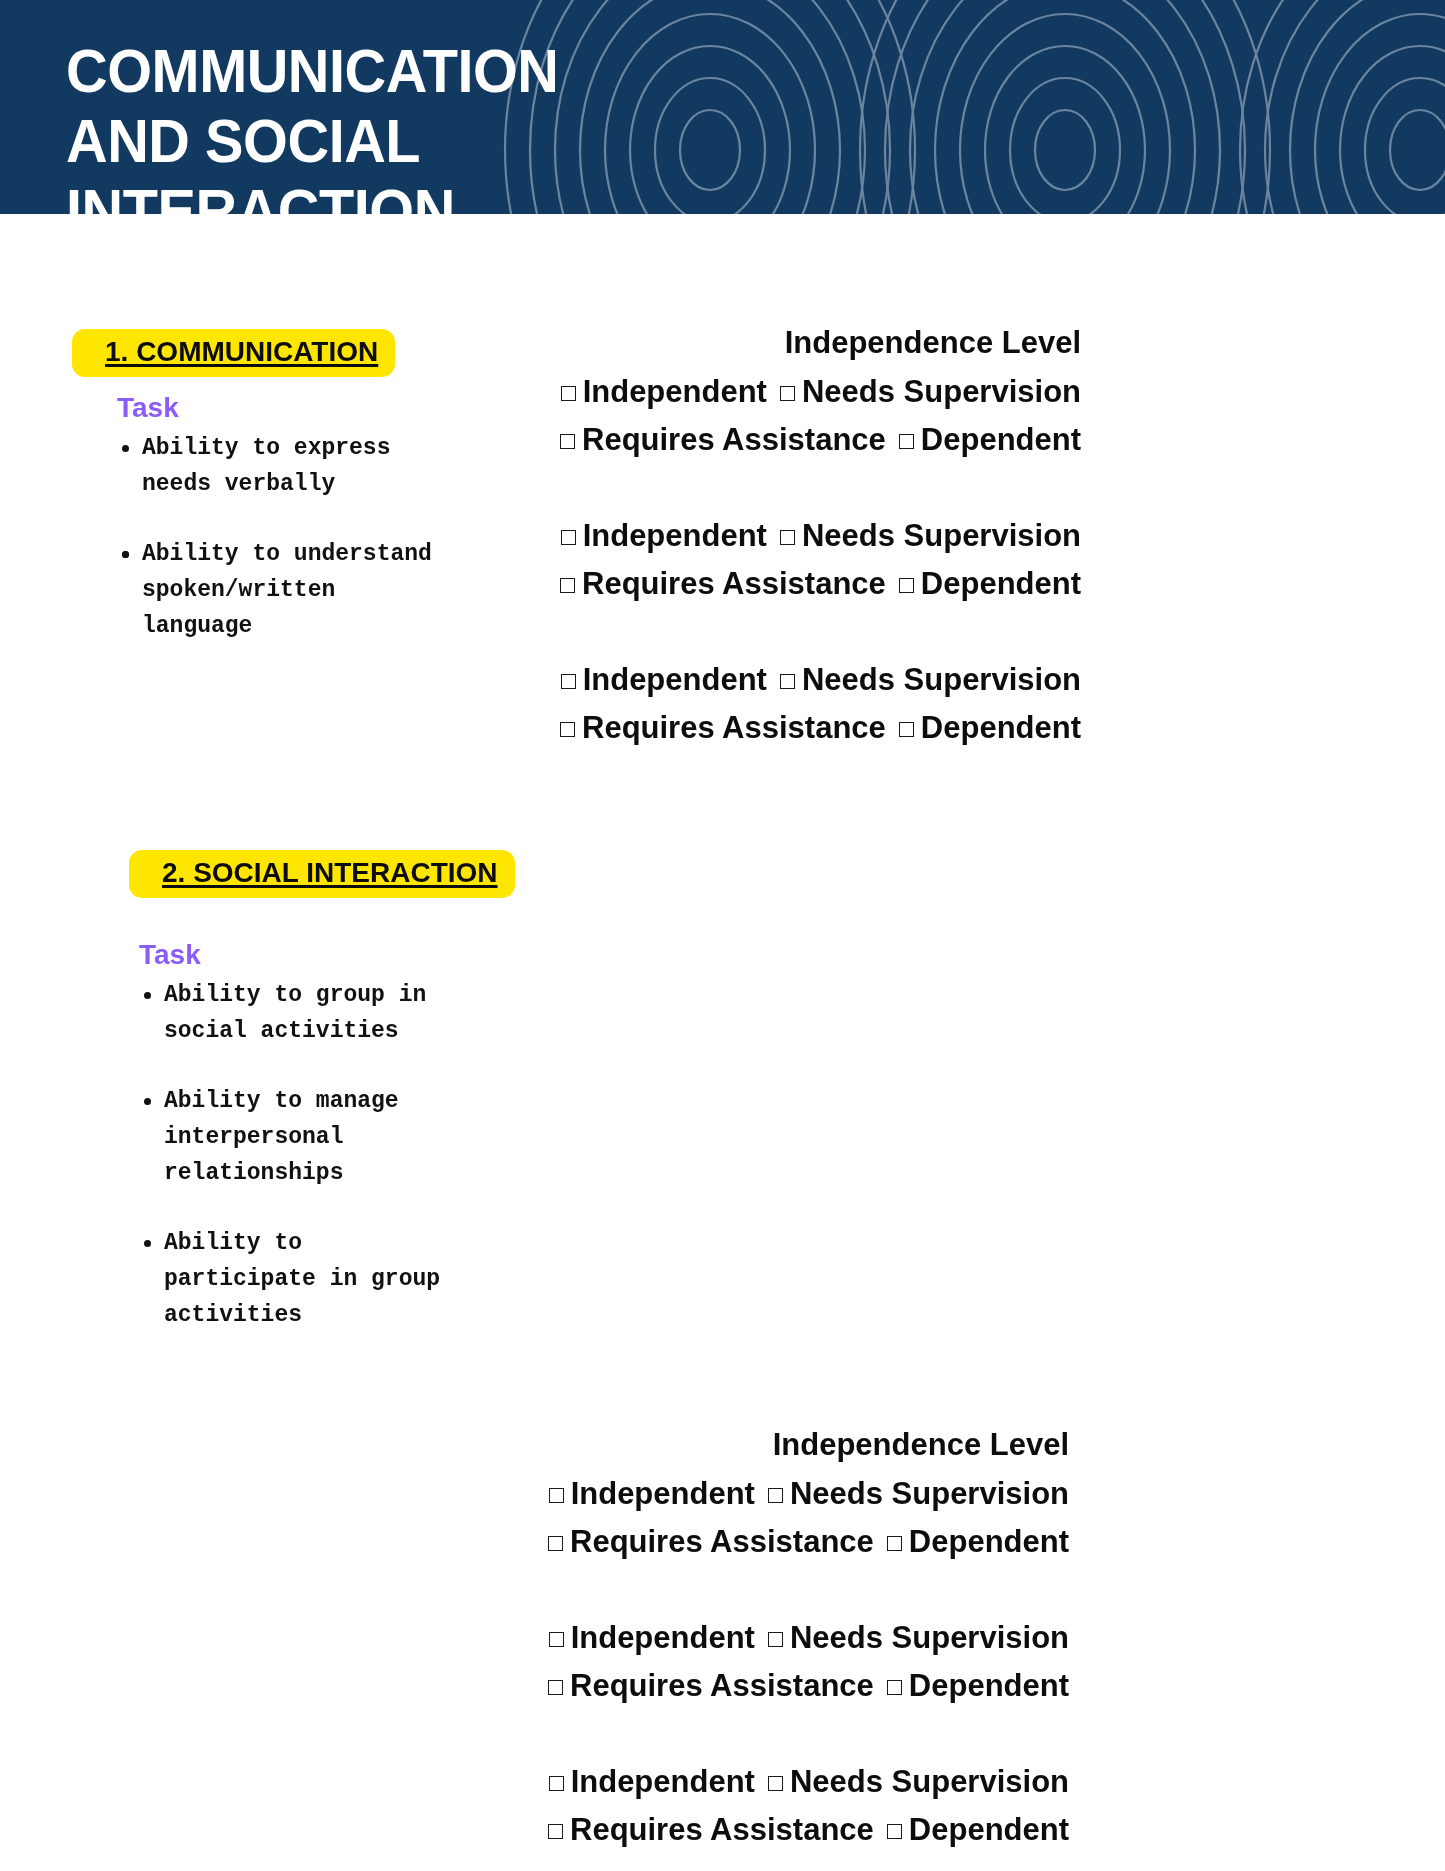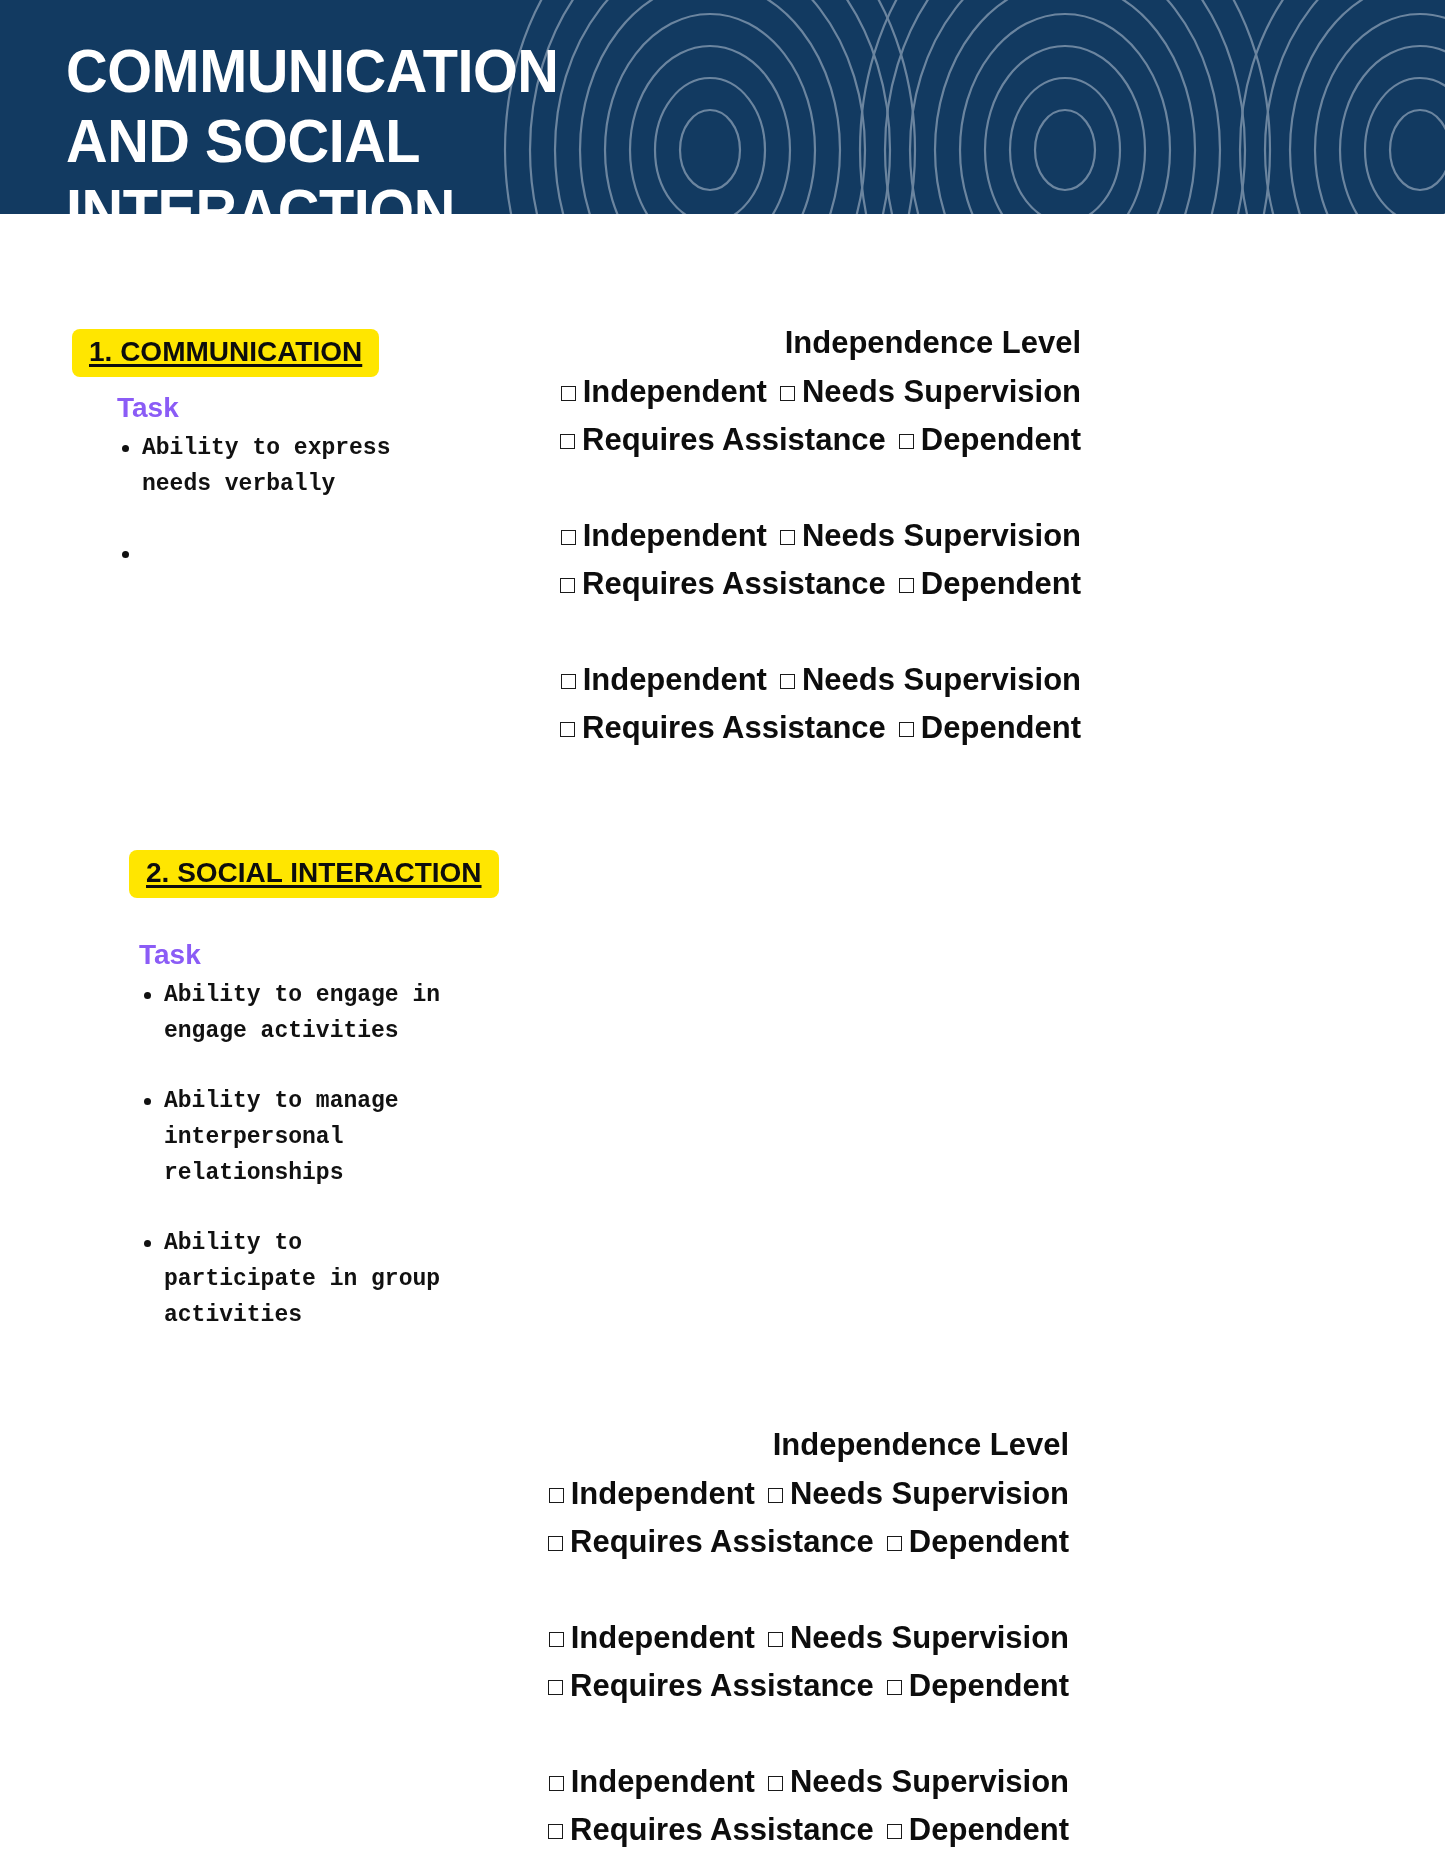--- a/index.html
+++ b/index.html
@@ -70,22 +70,22 @@
   #section-2 { top: 524px; }
 
   .section-heading-wrap {
     position: absolute;
     left: 0;
     top: 0;
   }
   .section-heading {
     display: inline-block;
     background: #ffe600;
-    border-radius: 8px;
-    padding: 6px 17px 9px 17px;
+    border-radius: 13px;
+    padding: 6px 17px 9px 33px;
     font-family: "Liberation Sans", sans-serif;
     font-weight: bold;
     font-size: 28px;
     line-height: 33px;
     color: #0d0d0d;
     text-decoration: underline;
     text-underline-offset: 3px;
     text-decoration-thickness: 3px;
     letter-spacing: 0px;
     white-space: nowrap;
@@ -227,20 +227,24 @@
     <div class="task-col">
       <div class="task-label">Task</div>
       <ul class="task-list">
         <li class="task-item">
           <span class="bullet-dot"></span>
           <span>Ability to express needs verbally</span>
         </li>
         <li class="task-item">
           <span class="bullet-dot"></span>
         </li>
+        <li class="task-item">
+          <span class="bullet-dot"></span>
+          <span>Ability to understand spoken/written language</span>
+        </li>
       </ul>
     </div>
 
     <div class="level-col">
       <div class="level-title">Independence Level</div>
 
       <div class="level-group">
         <div class="level-row">
           <span class="cbox"></span><span>Independent</span><span class="cbox-gap"></span><span class="cbox"></span><span>Needs Supervision</span>
         </div>
@@ -273,21 +277,21 @@
 
     <div class="section-heading-wrap">
       <span class="section-heading">2. SOCIAL INTERACTION</span>
     </div>
 
     <div class="task-col">
       <div class="task-label">Task</div>
       <ul class="task-list">
         <li class="task-item">
           <span class="bullet-dot"></span>
-          <span>Ability to engage in engage activities</span>
+          <span>Ability to group in social activities</span>
         </li>
         <li class="task-item">
           <span class="bullet-dot"></span>
           <span>Ability to manage interpersonal relationships</span>
         </li>
         <li class="task-item">
           <span class="bullet-dot"></span>
           <span>Ability to participate in group activities</span>
         </li>
       </ul>

